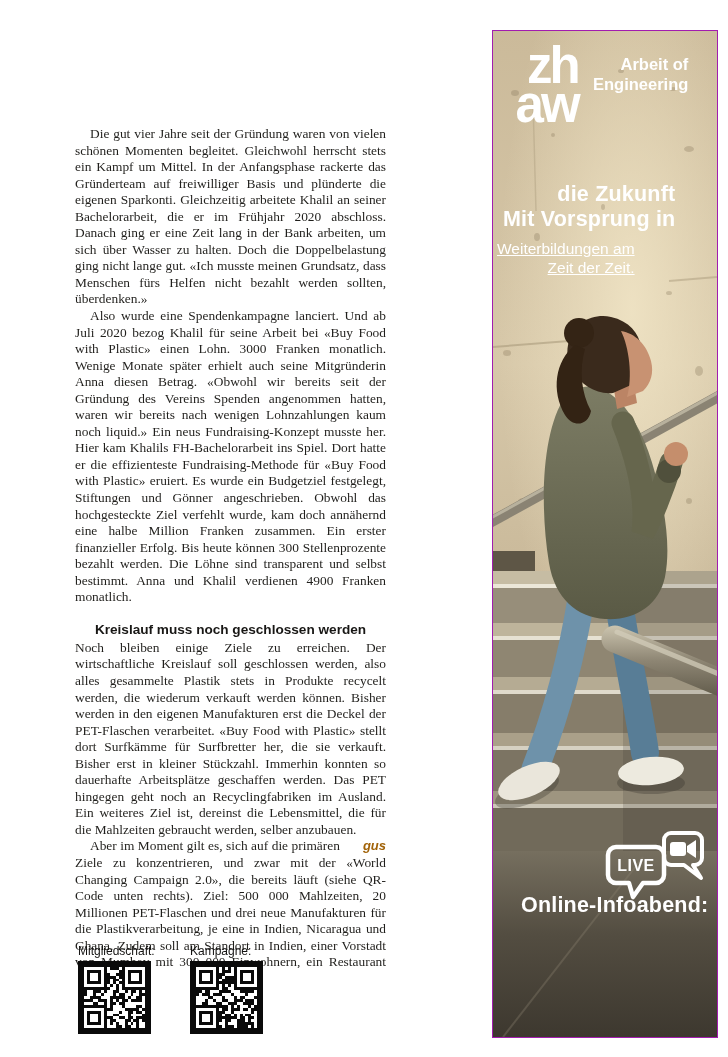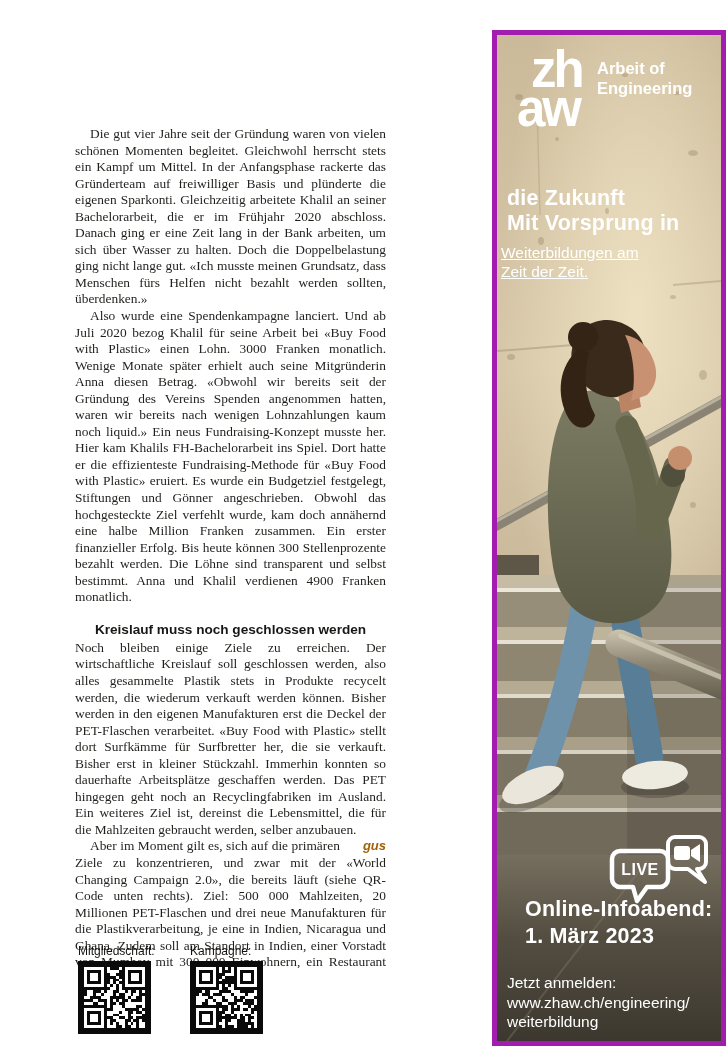--- a/index.html
+++ b/index.html
@@ -15,21 +15,21 @@
   .author{float:right;font:italic 600 13px "Liberation Sans",sans-serif;color:#a16207;padding-left:8px;}
 
   
   .qr-row{position:absolute;left:78px;top:944px;display:flex;}
   .qr-item{width:112px;}
   .qr-label{font:12px/14px "Liberation Sans",sans-serif;color:#141312;margin-bottom:3px;}
   .qr-box{width:73px;height:73px;background:#0a0a0a;}
   .qr-box svg{display:block;width:100%;height:100%;}
 
   
-  .ad{position:absolute;left:492px;top:30px;width:224px;height:1006px;border:5px solid #a21caf;overflow:hidden;background:#d946ef;}
+  .ad{position:absolute;left:492px;top:30px;width:224px;height:1006px;border:1px solid #a21caf;overflow:hidden;background:#d946ef;text-align:right;}
   .ad-photo{position:absolute;left:0;top:0;width:224px;height:1006px;}
   .ad-logo{position:absolute;left:24px;top:16px;color:#fff;}
   .logo-zh{font:bold 51px/37px "Liberation Sans",sans-serif;letter-spacing:-3px;margin-left:10px;}
   .logo-aw{font:bold 51px/41px "Liberation Sans",sans-serif;letter-spacing:-3px;margin-left:-4px;}
   .ad-school{position:absolute;left:100px;top:24px;color:#fff;font:bold 16.5px/19.5px "Liberation Sans",sans-serif;}
   .ad-headline{position:absolute;left:10px;top:151px;color:#fff;font:bold 21.5px/24.5px "Liberation Sans",sans-serif;letter-spacing:.2px;}
   .ad-sub{position:absolute;left:4px;top:208px;color:#fff;font:15.5px/19px "Liberation Sans",sans-serif;text-decoration:underline;}
   .ad-live{position:absolute;left:110px;top:794px;width:102px;height:78px;}
   .ad-event{position:absolute;left:28px;top:861px;color:#fff;font:bold 21.5px/27px "Liberation Sans",sans-serif;letter-spacing:.2px;}
   .ad-cta{position:absolute;left:10px;top:938px;color:#fff;font:15.5px/19.5px "Liberation Sans",sans-serif;}
@@ -643,22 +643,16 @@
         <polygon points="84,21 93,15 93,33 84,27" fill="#fff"></polygon>
       </g>
       <g>
         <path d="M13,22 h40 a8,8 0 0 1 8,8 v20 a8,8 0 0 1 -8,8 h-13 l-10,14 l-4,-14 h-13 a8,8 0 0 1 -8,-8 v-20 a8,8 0 0 1 8,-8 z" fill="none" stroke="#fff" stroke-width="4.5" stroke-linejoin="round"></path>
         <text x="33" y="46" text-anchor="middle" fill="#fff" style="font:700 16px 'Liberation Sans',sans-serif;letter-spacing:.5px">LIVE</text>
       </g>
     </svg>
 
     <div class="ad-event">
       <div>Online-Infoabend:</div>
-      <div>1. März 2023</div>
-    </div>
-    <div class="ad-cta">
-      <div>Jetzt anmelden:</div>
-      <div>www.zhaw.ch/engineering/</div>
-      <div>weiterbildung</div>
     </div>
   </div>
 
 </div>
 
 </body></html>

